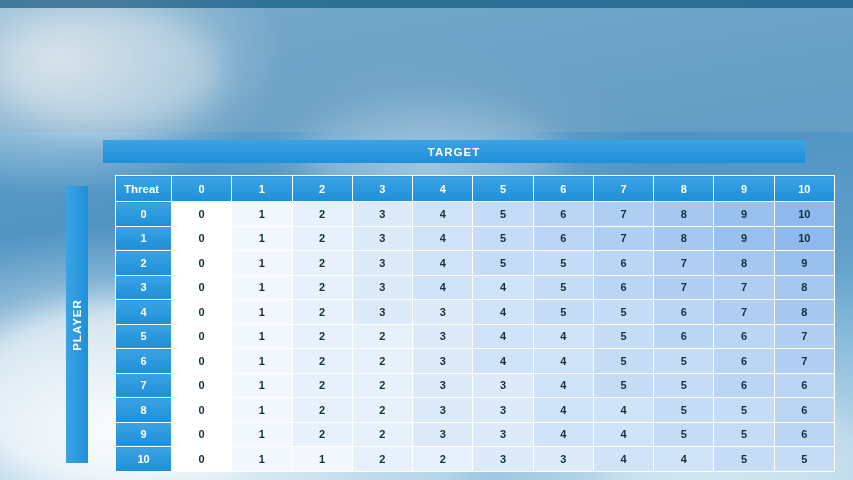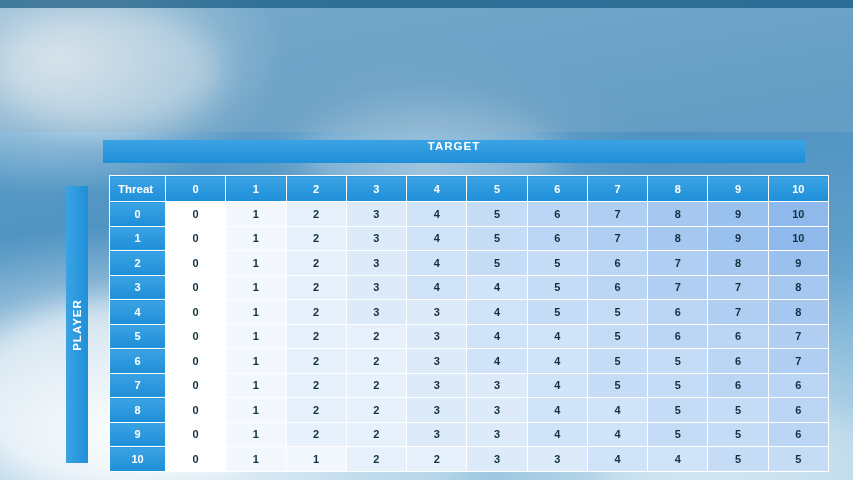--- a/index.html
+++ b/index.html
@@ -66,20 +66,21 @@
     top: 140px;
     width: 702px;
     height: 23px;
     background: #2e9ae0;
     background: linear-gradient(180deg, #3ba3e4 0%, #1f8fd8 100%);
     color: #ffffff;
     font-size: 11.5px;
     font-weight: bold;
     letter-spacing: 1px;
     display: flex;
+    align-items: center;
     justify-content: center;
   }
   .player-bar {
     position: absolute;
     left: 66px;
     top: 186px;
     width: 22px;
     height: 277px;
     background: linear-gradient(90deg, #3ba3e4 0%, #1f8fd8 100%);
     color: #ffffff;
@@ -89,21 +90,21 @@
     display: flex;
     align-items: center;
     justify-content: center;
   }
   .player-bar span {
     transform: rotate(-90deg);
     white-space: nowrap;
   }
   table.matrix {
     position: absolute;
-    left: 109px;
+    left: 115px;
     top: 175px;
     width: 720px;
     border-collapse: collapse;
     table-layout: fixed;
     padding-left: 32px;
   }
   table.matrix th, table.matrix td {
     border: 1px solid #ffffff;
     text-align: center;
     font-size: 11px;

